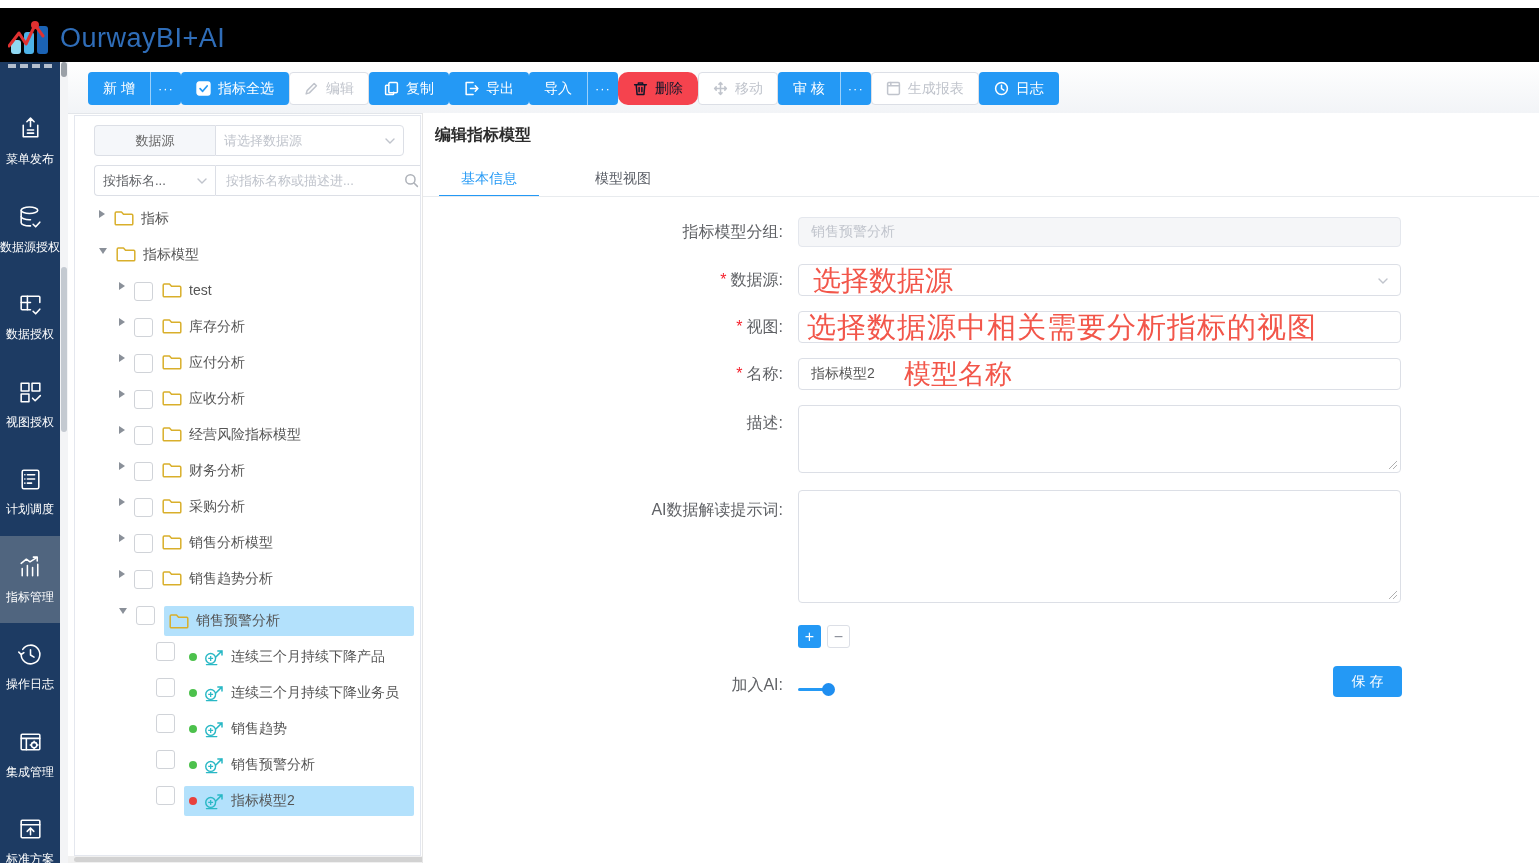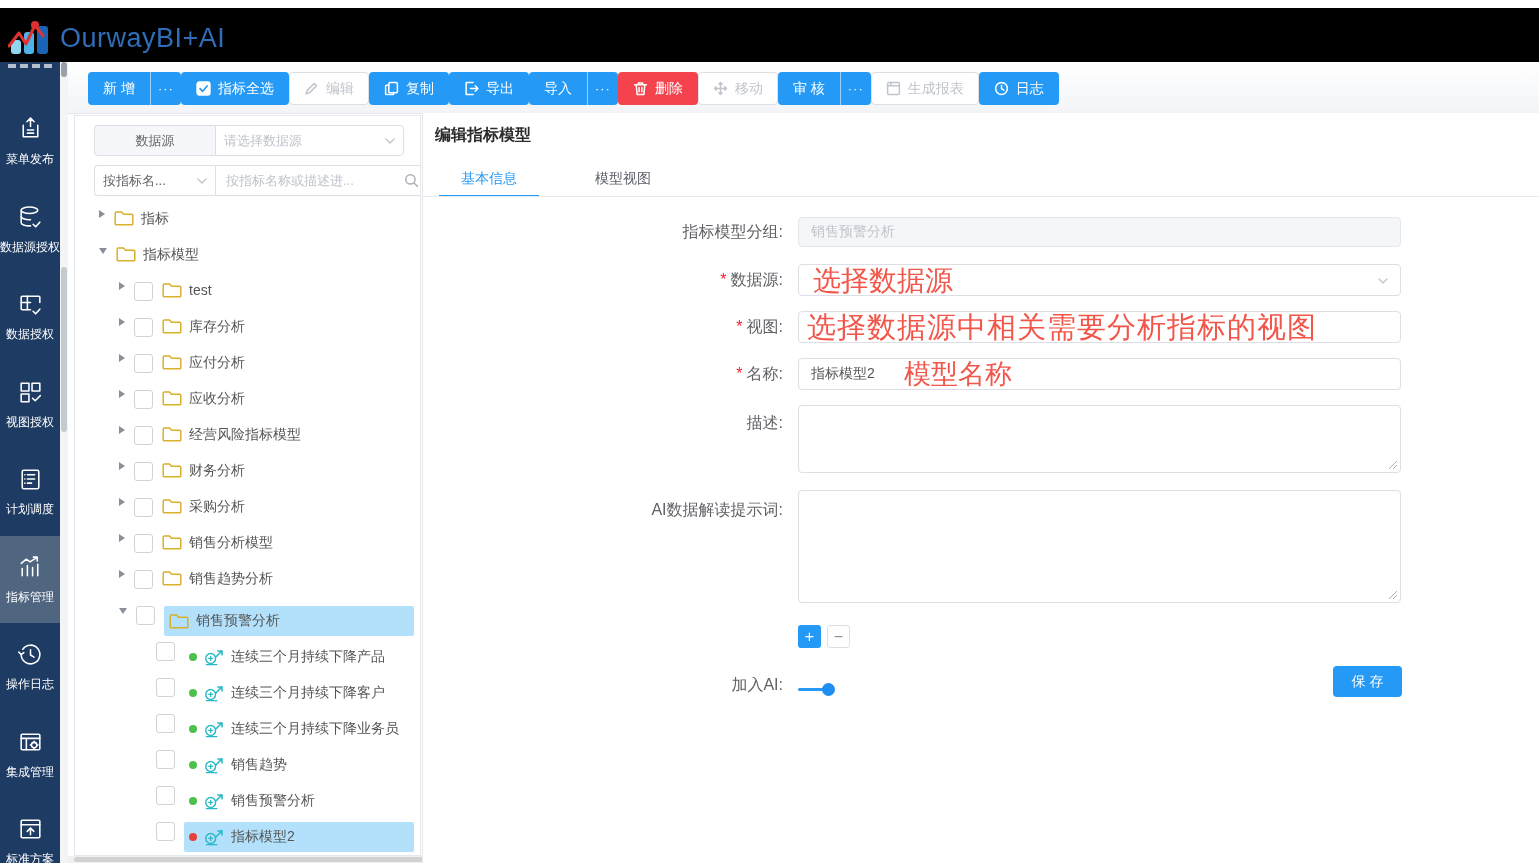--- a/index.html
+++ b/index.html
@@ -22,21 +22,21 @@
   .sb-thumb1{position:absolute;left:1px;top:0;width:6px;height:15px;background:#9aa0a7;border-radius:3px;}
   .sb-thumb2{position:absolute;left:1px;top:205px;width:6px;height:165px;background:#c4cad1;border-radius:3px;}
   
   .toolbar{position:absolute;left:68px;top:62px;width:1471px;height:51px;
       background:linear-gradient(#ffffff,#f2f4f7);border-bottom:1px solid #e3e6ea;}
   .tb-row{position:absolute;left:20px;top:10px;display:flex;}
   .btn{height:33px;display:flex;align-items:center;padding:0 14px;border-radius:4px;
       font-size:14px;cursor:pointer;white-space:nowrap;border:1px solid transparent;box-sizing:border-box;}
   .btn svg{width:15px;height:15px;margin-right:7px;fill:none;stroke:currentColor;stroke-width:1.4;stroke-linecap:round;stroke-linejoin:round;}
   .btn.primary{background:#2499f5;color:#fff;}
-  .btn.danger{background:#f5434e;color:#ffffff;}
+  .btn.danger{background:#f5434e;color:#0f172a;border-radius:10px;}
   .btn.disabled{background:#fff;border-color:#dcdfe6;color:#c0c4cc;cursor:default;}
   .btn-group{display:flex;border-radius:4px;overflow:hidden;}
   .btn-group .btn{border-radius:0;}
   .btn-group .more{width:30px;display:flex;align-items:center;justify-content:center;background:#2499f5;
       color:#fff;border-left:1px solid rgba(255,255,255,.55);cursor:pointer;font-size:13px;letter-spacing:1px;}
   
   .treepanel{position:absolute;left:74px;top:115px;width:347px;height:741px;border:1px solid #e4e7ee;
       background:#fff;box-sizing:border-box;overflow:hidden;}
   .fil-row{display:flex;margin:9px 0 0 19px;width:310px;height:31px;box-sizing:border-box;}
   .fil-label{width:121px;background:#f5f7fa;border:1px solid #dcdfe6;border-right:none;border-radius:4px 0 0 4px;
@@ -456,30 +456,20 @@
           <span class="tlabel">连续三个月持续下降产品</span>
         </span>
       </div>
       <div class="trow l2">
         <span class="cb"></span>
         <span class="hlwrap">
           <span class="dot green"></span>
           <svg class="micon" style="margin-left:6px">
               <use href="#sym-model"></use>
             </svg>
-          <span class="tlabel">连续三个月持续下降客户</span>
-        </span>
-      </div>
-      <div class="trow l2">
-        <span class="cb"></span>
-        <span class="hlwrap">
-          <span class="dot green"></span>
-          <svg class="micon" style="margin-left:6px">
-              <use href="#sym-model"></use>
-            </svg>
           <span class="tlabel">连续三个月持续下降业务员</span>
         </span>
       </div>
       <div class="trow l2">
         <span class="cb"></span>
         <span class="hlwrap">
           <span class="dot green"></span>
           <svg class="micon" style="margin-left:6px">
               <use href="#sym-model"></use>
             </svg>

